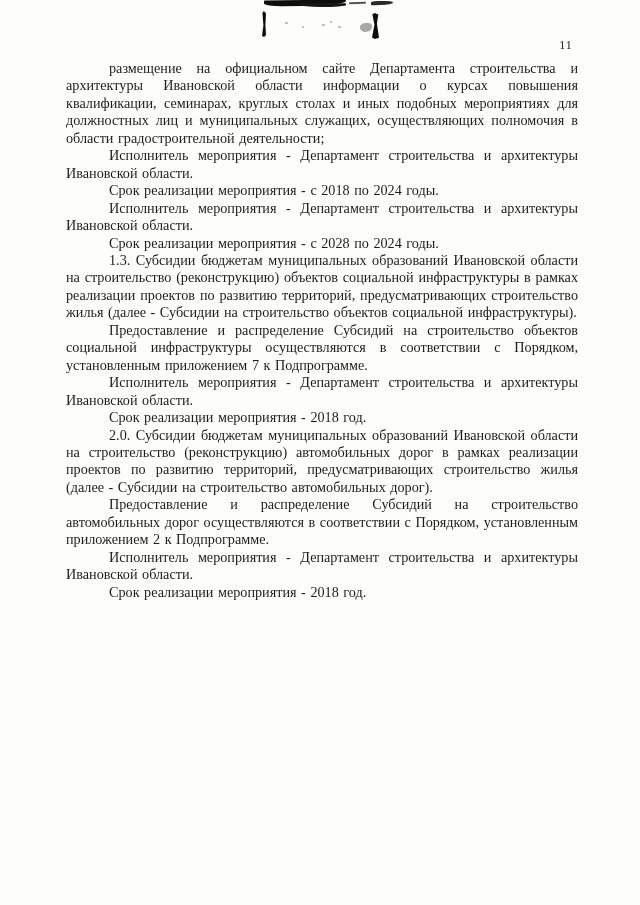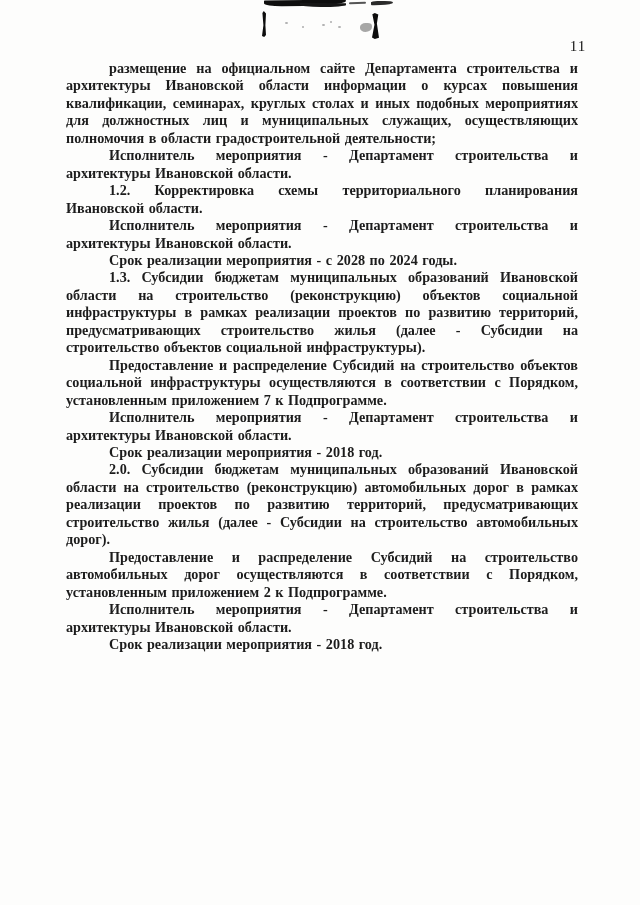--- a/index.html
+++ b/index.html
@@ -62,42 +62,40 @@
   .speck.s2 { left: 302px; top: 26px; width: 2px; height: 2px; }
   .speck.s3 { left: 322px; top: 24px; width: 3px; height: 2px; }
   .speck.s4 { left: 338px; top: 26px; width: 3px; height: 2px; }
   .speck.s5 { left: 330px; top: 21px; width: 2px; height: 2px; }
 
   
   .page-number {
     position: absolute;
     left: 554px; top: 38px;
     width: 24px;
-    font-size: 15px;
+    font-size: 12px;
     letter-spacing: 1px;
     color: #171717;
     text-align: center;
-    margin-left: 12px;
   }
 
   
   .text-block {
     position: absolute;
     left: 66px; top: 60px;
     width: 512px;
     font-size: 14.2px;
     line-height: 17.45px;
     text-align: justify;
   }
   .text-block p {
     margin: 0;
     padding: 0;
     text-indent: 43px;
     word-spacing: 1px;
-    font-weight: bold;
   }
 </style>
 </head>
 <body>
 
 <div class="page">
 
   <div>
     <div class="artifact smudge-top"></div>
     <div class="artifact smudge-top-2"></div>
@@ -111,21 +109,21 @@
     <div class="artifact speck s3"></div>
     <div class="artifact speck s4"></div>
     <div class="artifact speck s5"></div>
   </div>
 
   <div class="page-number">11</div>
 
   <div class="text-block">
     <p>размещение на официальном сайте Департамента строительства и архитектуры Ивановской области информации о курсах повышения квалификации, семинарах, круглых столах и иных подобных мероприятиях для должностных лиц и муниципальных служащих, осуществляющих полномочия в области градостроительной деятельности;</p>
     <p>Исполнитель мероприятия - Департамент строительства и архитектуры Ивановской области.</p>
-    <p>1.2. Корректировка схемы территориального планирования Ивановской области.</p>
+    <p>Срок реализации мероприятия - с 2018 по 2024 годы.</p>
     <p>Исполнитель мероприятия - Департамент строительства и архитектуры Ивановской области.</p>
     <p>Срок реализации мероприятия - с 2028 по 2024 годы.</p>
     <p>1.3. Субсидии бюджетам муниципальных образований Ивановской области на строительство (реконструкцию) объектов социальной инфраструктуры в рамках реализации проектов по развитию территорий, предусматривающих строительство жилья (далее - Субсидии на строительство объектов социальной инфраструктуры).</p>
     <p>Предоставление и распределение Субсидий на строительство объектов социальной инфраструктуры осуществляются в соответствии с Порядком, установленным приложением 7 к Подпрограмме.</p>
     <p>Исполнитель мероприятия - Департамент строительства и архитектуры Ивановской области.</p>
     <p>Срок реализации мероприятия - 2018 год.</p>
     <p>2.0. Субсидии бюджетам муниципальных образований Ивановской области на строительство (реконструкцию) автомобильных дорог в рамках реализации проектов по развитию территорий, предусматривающих строительство жилья (далее - Субсидии на строительство автомобильных дорог).</p>
     <p>Предоставление и распределение Субсидий на строительство автомобильных дорог осуществляются в соответствии с Порядком, установленным приложением 2 к Подпрограмме.</p>
     <p>Исполнитель мероприятия - Департамент строительства и архитектуры Ивановской области.</p>
     <p>Срок реализации мероприятия - 2018 год.</p>

